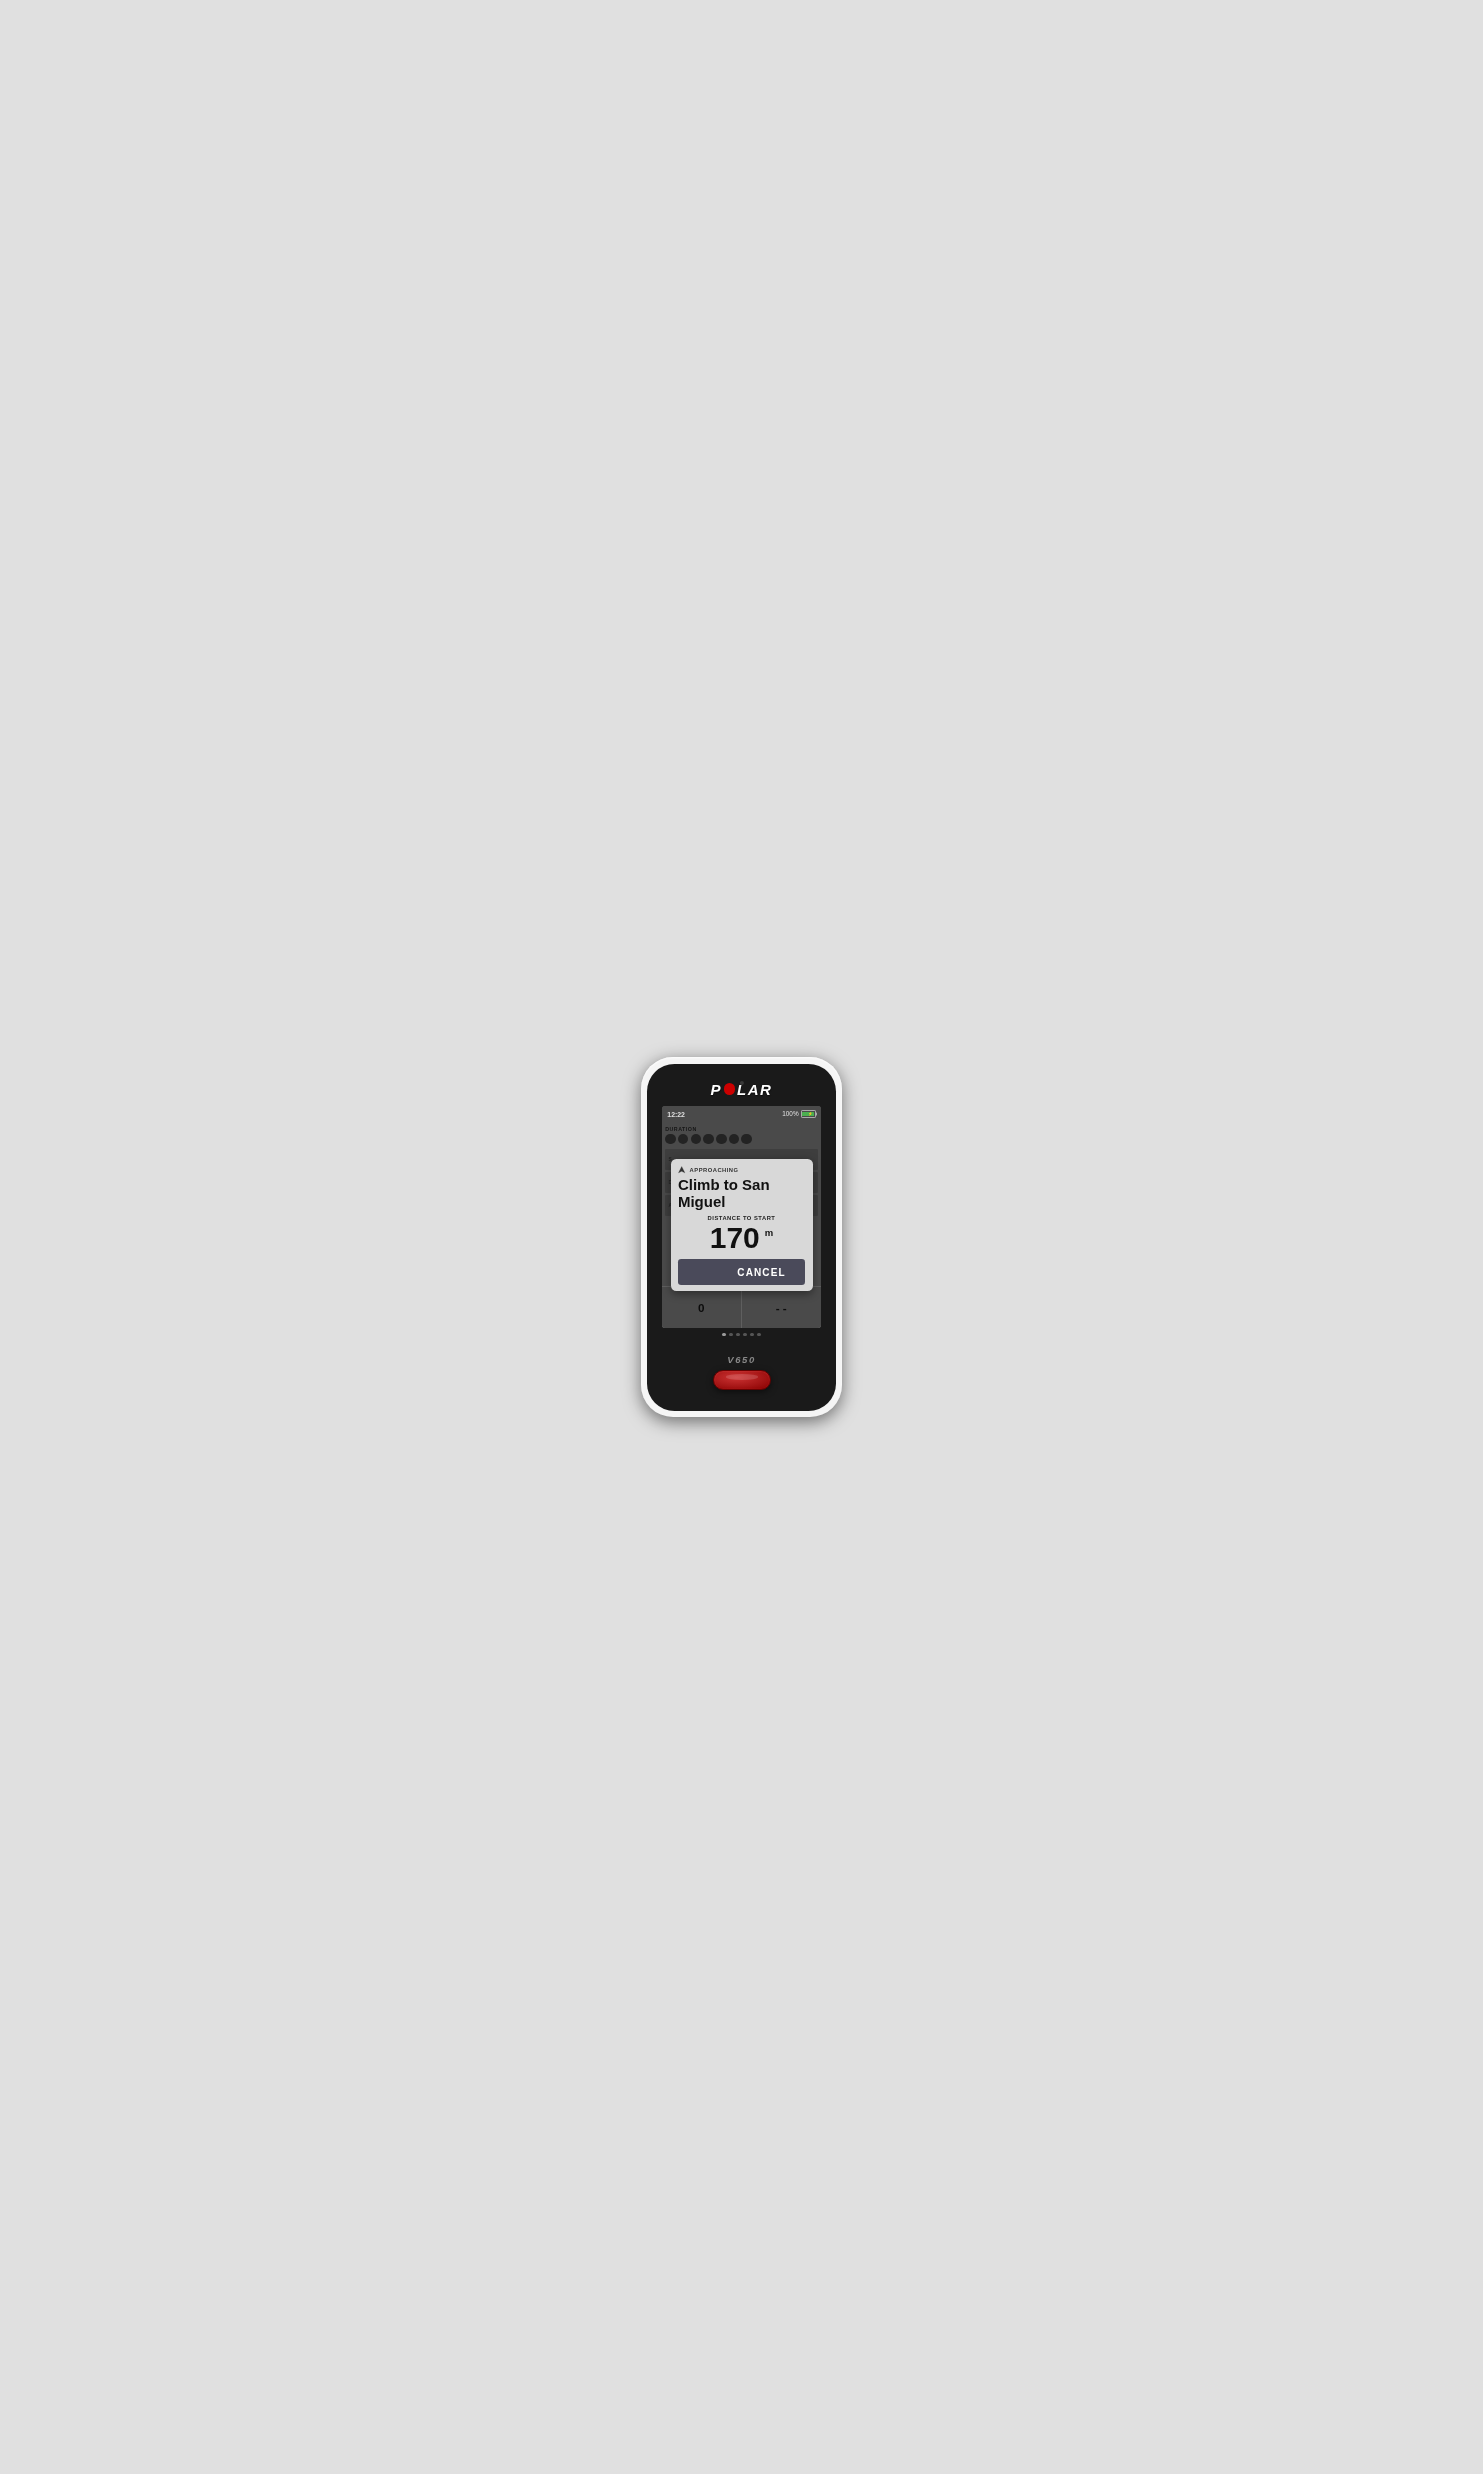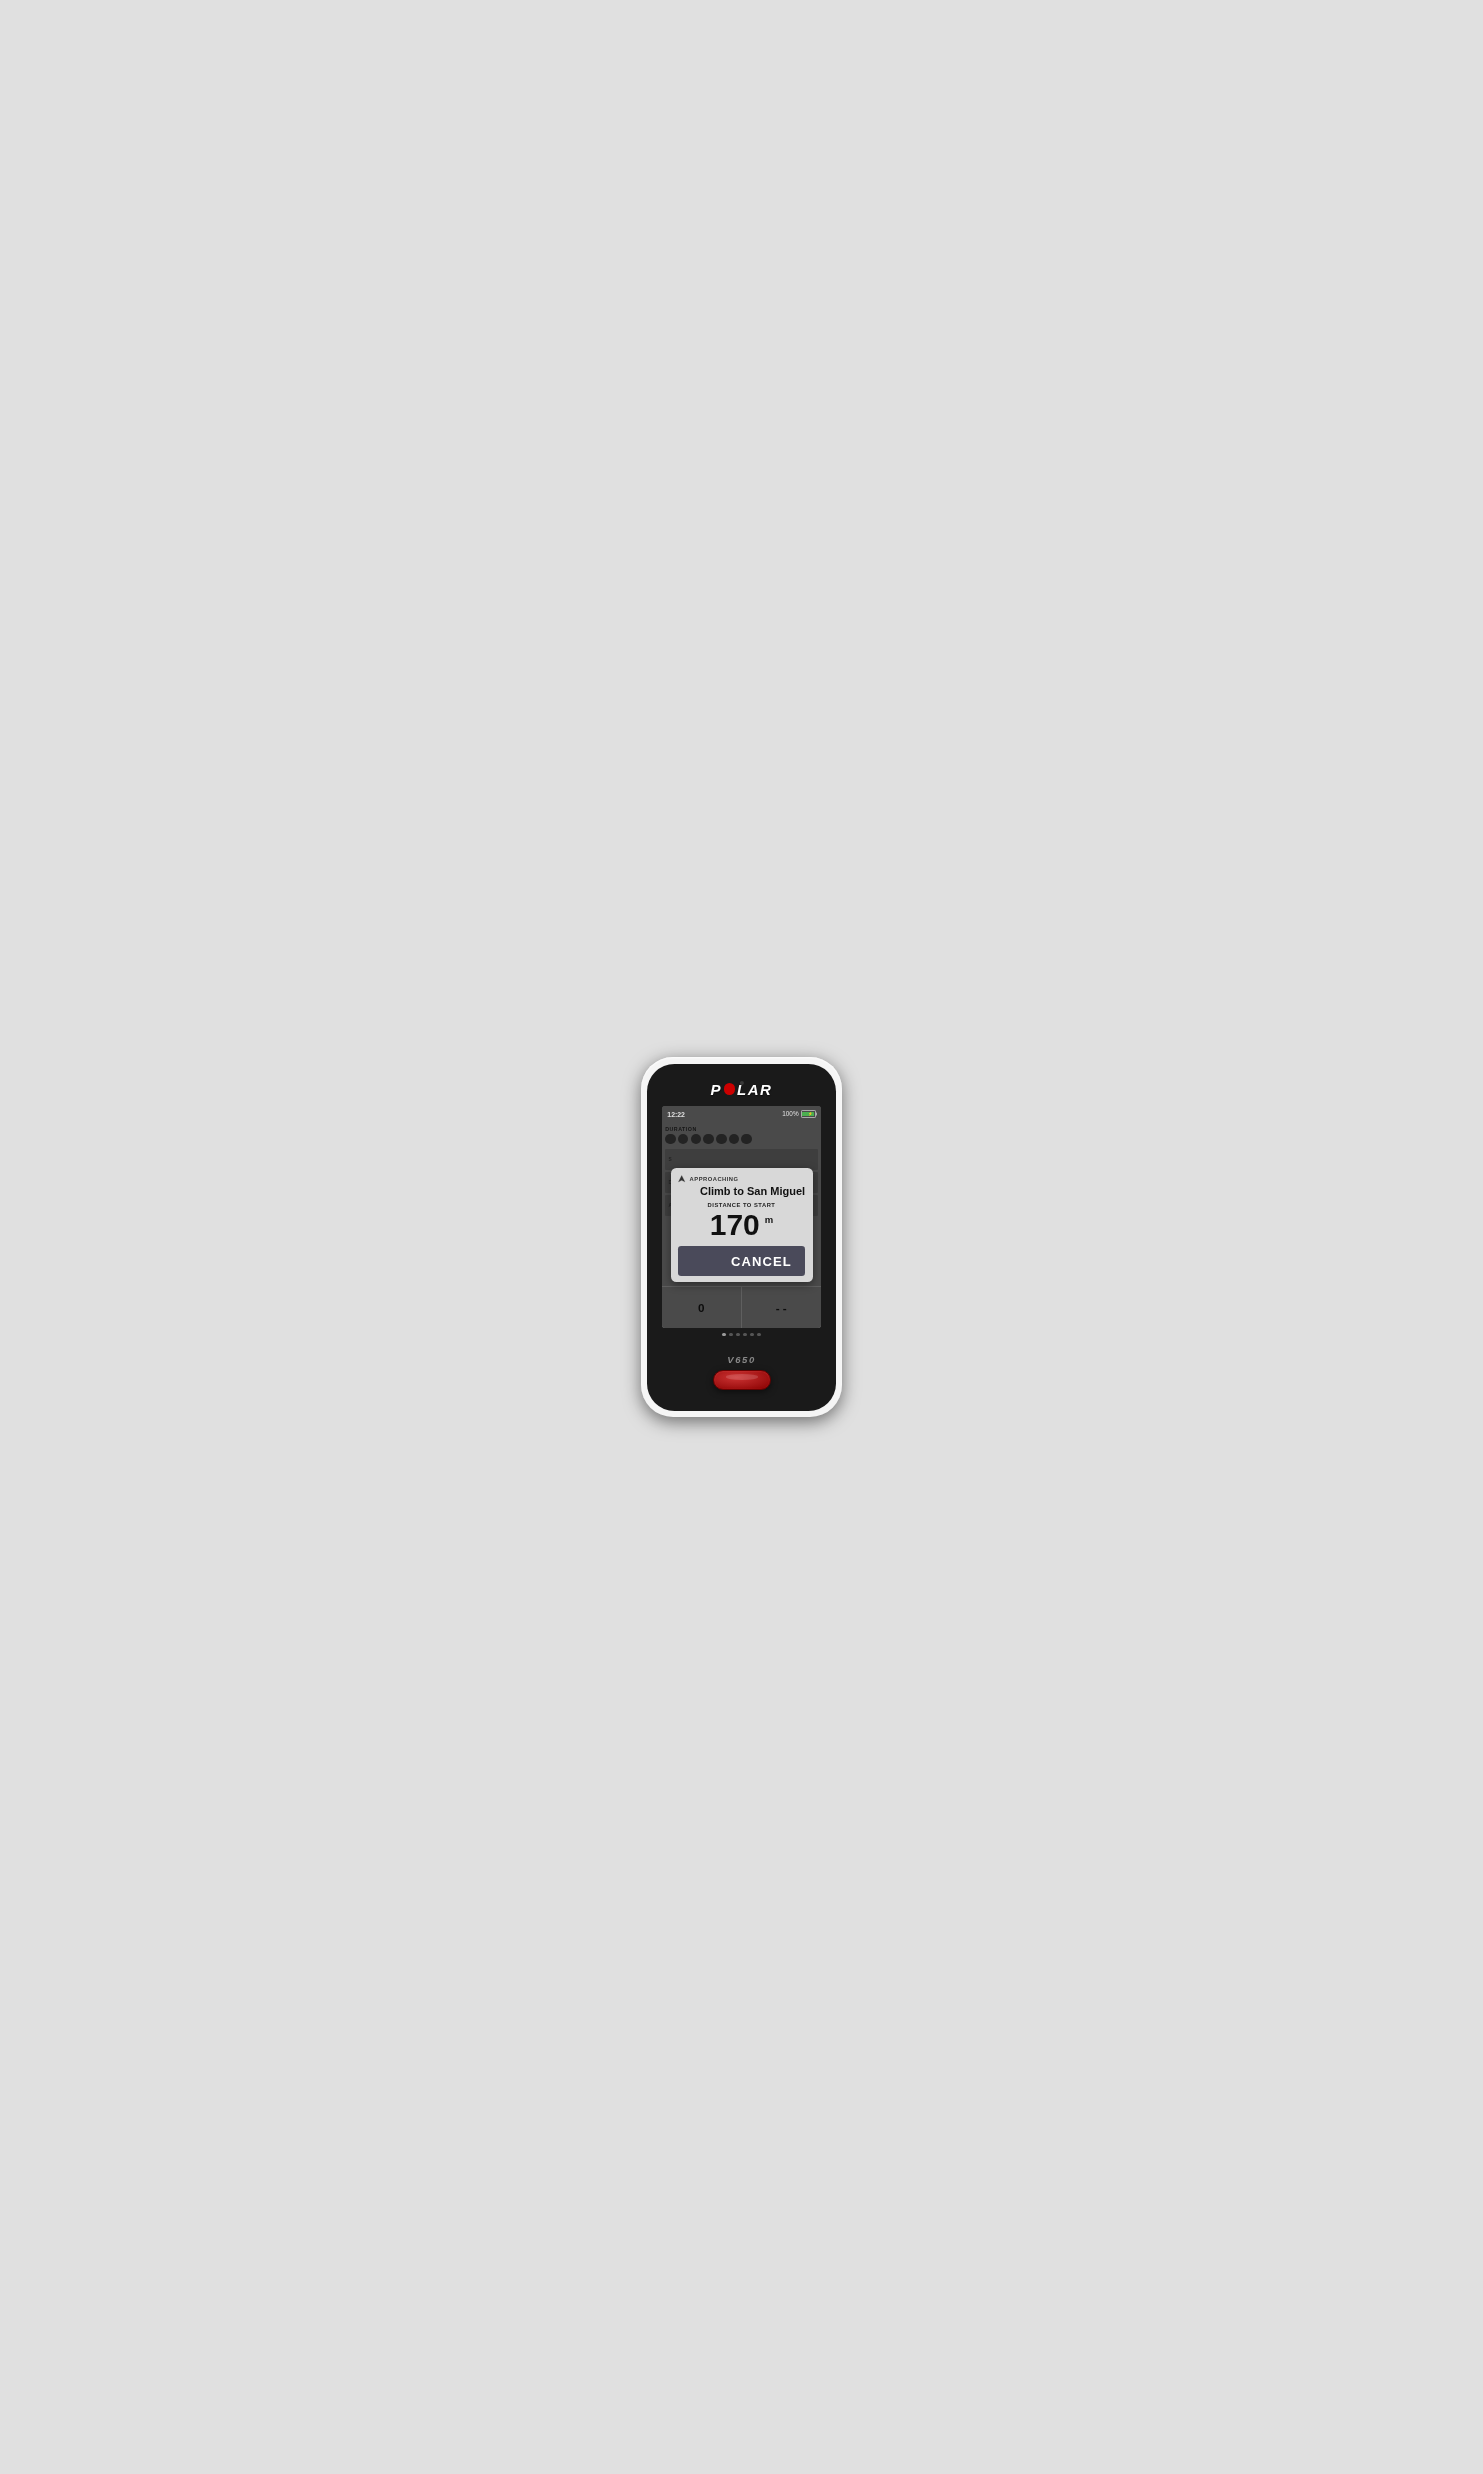--- a/index.html
+++ b/index.html
@@ -286,25 +286,25 @@
 
     .approaching-label {
       font-size: 5.8px;
       font-weight: bold;
       color: #333;
       letter-spacing: 0.5px;
       text-transform: uppercase;
     }
 
     .segment-name {
-      font-size: 11px;
+      font-size: 15px;
       font-weight: bold;
       color: #111;
       margin-bottom: 5.3px;
-      text-align: right;
+      text-align: left;
     }
 
     .distance-label {
       font-size: 5.8px;
       font-weight: bold;
       color: #222;
       letter-spacing: 0.5px;
       text-transform: uppercase;
       margin-bottom: 2.1px;
       text-align: center;
@@ -340,21 +340,21 @@
       border-radius: 3.2px;
       padding: 7.4px 0;
       cursor: pointer;
       display: flex;
       justify-content: center;
       align-items: center;
     }
 
     .cancel-label {
       color: white;
-      font-size: 13px;
+      font-size: 10px;
       font-weight: bold;
       letter-spacing: 1.1px;
       text-transform: uppercase;
       padding-left: 40px;
     }
 
     
     .page-dots {
       display: flex;
       justify-content: center;

